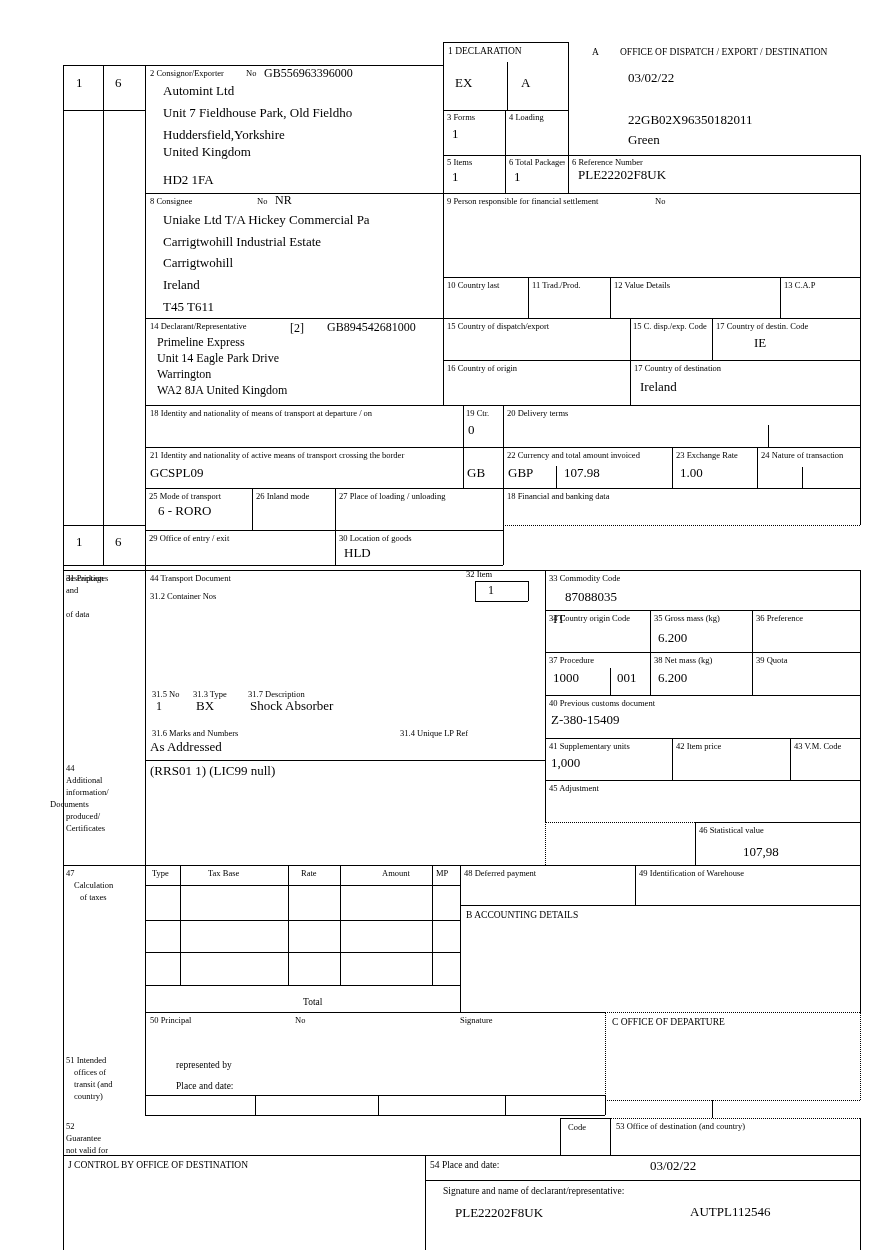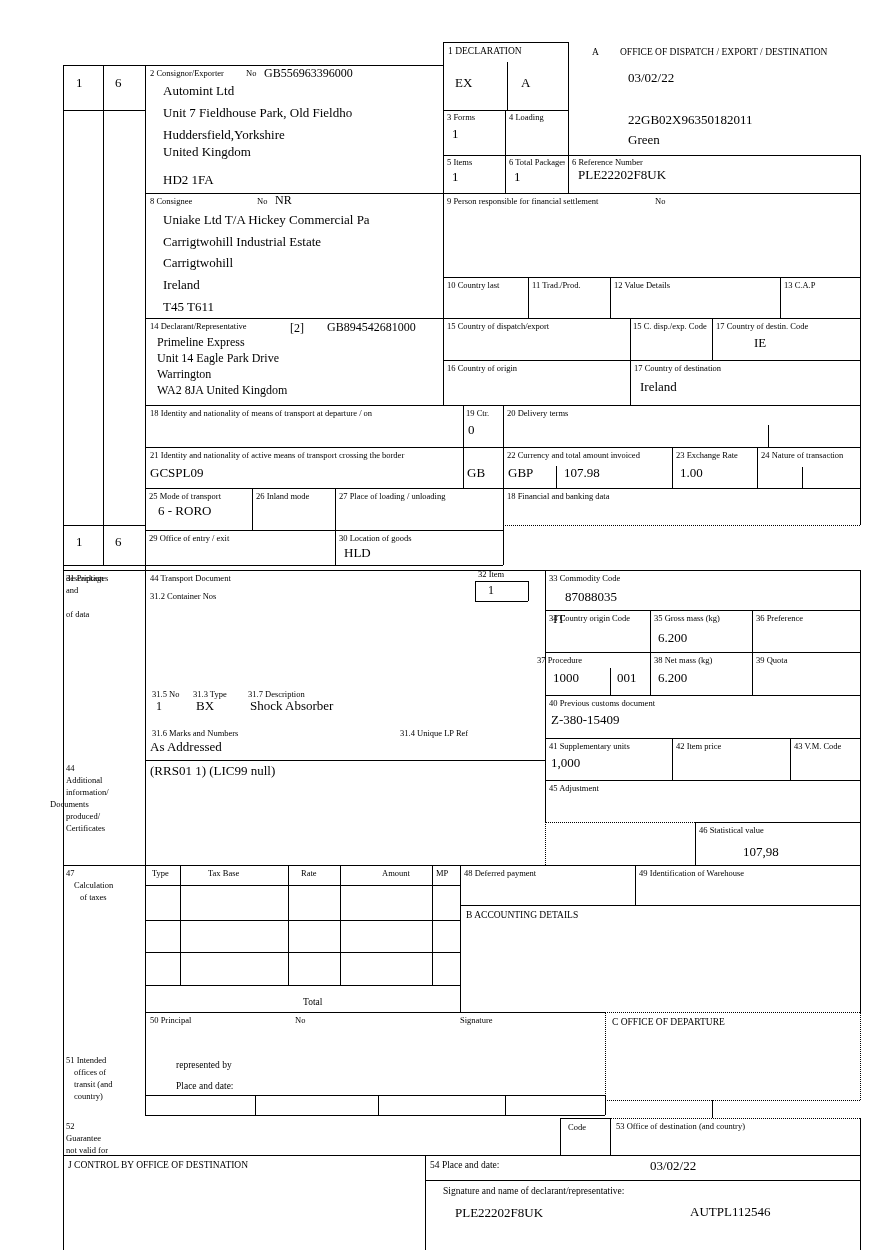--- a/index.html
+++ b/index.html
@@ -113,30 +113,30 @@
   <div class="t lbl" style="left:339px;top:534px">30 Location of goods</div>
   <div class="t val" style="left:344px;top:546px">HLD</div>
 
   <div class="t lbl" style="left:66px;top:574px">31 Packages</div>
   <div class="t lbl" style="left:66px;top:586px">and</div>
   <div class="t lbl" style="left:66px;top:574px">description</div>
   <div class="t lbl" style="left:66px;top:610px">of data</div>
 
   <div class="t lbl" style="left:150px;top:574px">44 Transport Document</div>
   <div class="t lbl" style="left:150px;top:592px">31.2 Container Nos</div>
-  <div class="t lbl" style="left:478px;top:570px">32 Item</div>
+  <div class="t lbl" style="left:466px;top:570px">32 Item</div>
   <div class="t val12" style="left:488px;top:584px">1</div>
   <div class="t lbl" style="left:549px;top:574px">33 Commodity Code</div>
   <div class="t val" style="left:565px;top:590px">87088035</div>
   <div class="t lbl" style="left:549px;top:614px">34 Country origin Code</div>
   <div class="t val" style="left:553px;top:612px">IT</div>
   <div class="t lbl" style="left:654px;top:614px">35 Gross mass (kg)</div>
   <div class="t val" style="left:658px;top:631px">6.200</div>
   <div class="t lbl" style="left:756px;top:614px">36 Preference</div>
-  <div class="t lbl" style="left:537px;top:656px">37 Procedure</div>
+  <div class="t lbl" style="left:549px;top:656px">37 Procedure</div>
   <div class="t val" style="left:553px;top:671px">1000</div>
   <div class="t val" style="left:617px;top:671px">001</div>
   <div class="t lbl" style="left:654px;top:656px">38 Net mass (kg)</div>
   <div class="t val" style="left:658px;top:671px">6.200</div>
   <div class="t lbl" style="left:756px;top:656px">39 Quota</div>
   <div class="t lbl" style="left:549px;top:699px">40 Previous customs document</div>
   <div class="t val" style="left:551px;top:713px">Z-380-15409</div>
 
   <div class="t lbl" style="left:152px;top:690px">31.5 No</div>
   <div class="t val12" style="left:156px;top:700px">1</div>

